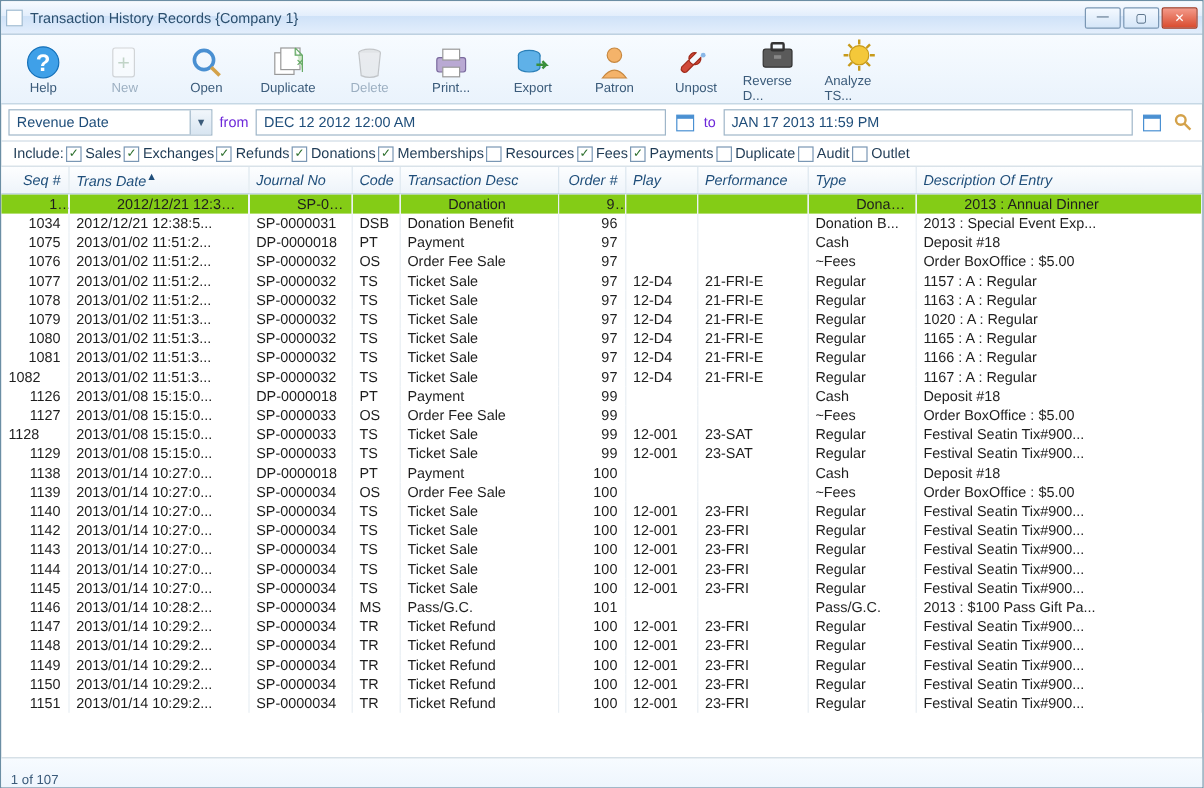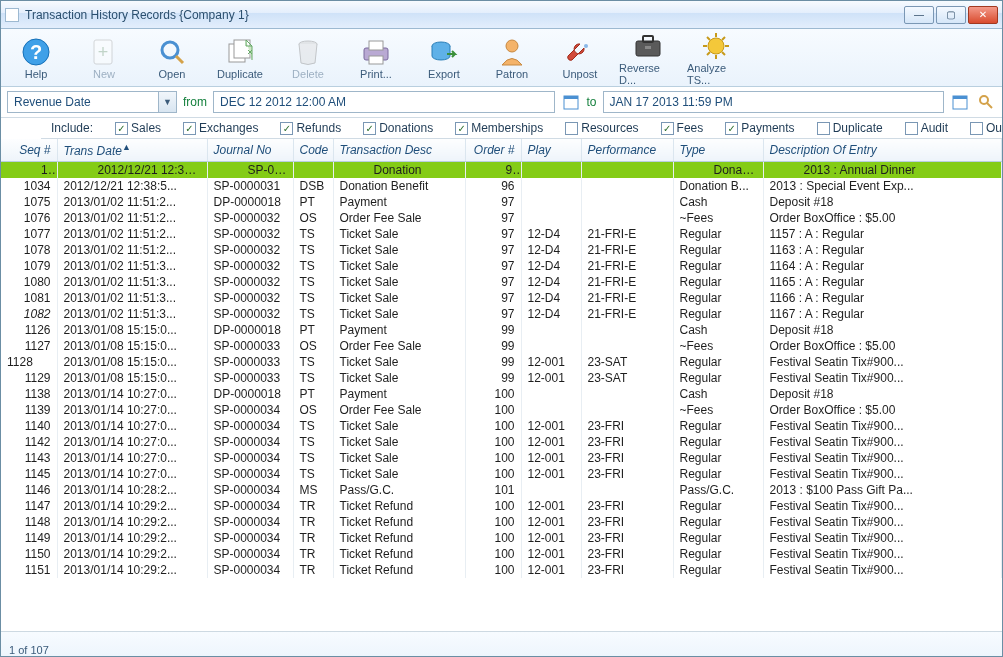--- a/index.html
+++ b/index.html
@@ -71,39 +71,38 @@
   border-bottom: 1px solid #d0dbe4;
 }
 .filterrow .combo {
   display: flex; align-items: center;
   border: 1px solid #9fb6c9;
   background: #fff;
   height: 22px;
 }
 .filterrow .combo span { padding: 0 6px; color:#1f4e7a; }
 .filterrow .combo .dd { width:18px; height:100%; border-left:1px solid #9fb6c9; background:linear-gradient(#f1f6fb,#d8e5f1); display:flex; align-items:center; justify-content:center; font-size:9px; color:#3b5b7a;}
-.filterrow .lbl { color:#15803d; }
+.filterrow .lbl { color:#6d28d9; }
 .filterrow .dateinp {
   flex: 1;
   border: 1px solid #9fb6c9;
   height: 22px;
   padding: 0 6px;
   display: flex; align-items: center;
   color:#1f4e7a;
   background:#fff;
 }
 .smicon { width:20px; height:20px; display:flex; align-items:center; justify-content:center; border:1px solid transparent; }
 
 .includerow {
   display: flex; align-items: center;
   padding: 3px 10px;
-  gap: 22px;
+  gap: 2px;
   border-bottom: 1px solid #d0dbe4;
   color: #1f3b55;
-  margin-left: 40px;
 }
 .chk { display:flex; align-items:center; gap:3px; }
 .chk .box {
   width:13px; height:13px;
   border:1px solid #7a97b4;
   background:#fff;
   display:flex; align-items:center; justify-content:center;
   font-size:10px; color:#2d6f2d;
 }
 
@@ -478,21 +477,21 @@
         <tr>
           <td style="text-align: right;">1079</td>
           <td>2013/01/02 11:51:3...</td>
           <td>SP-0000032</td>
           <td>TS</td>
           <td>Ticket Sale</td>
           <td style="text-align: right;">97</td>
           <td>12-D4</td>
           <td>21-FRI-E</td>
           <td>Regular</td>
-          <td>1164 : A : Regular</td>
+          <td>1020 : A : Regular</td>
         </tr>
         <tr>
           <td style="text-align: right;">1080</td>
           <td>2013/01/02 11:51:3...</td>
           <td>SP-0000032</td>
           <td>TS</td>
           <td>Ticket Sale</td>
           <td style="text-align: right;">97</td>
           <td>12-D4</td>
           <td>21-FRI-E</td>
@@ -505,21 +504,21 @@
           <td>SP-0000032</td>
           <td>TS</td>
           <td>Ticket Sale</td>
           <td style="text-align: right;">97</td>
           <td>12-D4</td>
           <td>21-FRI-E</td>
           <td>Regular</td>
           <td>1166 : A : Regular</td>
         </tr>
         <tr>
-          <td style="text-align: right; font-style: italic;">1082</td>
+          <td style="text-align: left;">1082</td>
           <td>2013/01/02 11:51:3...</td>
           <td>SP-0000032</td>
           <td>TS</td>
           <td>Ticket Sale</td>
           <td style="text-align: right;">97</td>
           <td>12-D4</td>
           <td>21-FRI-E</td>
           <td>Regular</td>
           <td>1167 : A : Regular</td>
         </tr>
@@ -625,20 +624,32 @@
           <td>SP-0000034</td>
           <td>TS</td>
           <td>Ticket Sale</td>
           <td style="text-align: right;">100</td>
           <td>12-001</td>
           <td>23-FRI</td>
           <td>Regular</td>
           <td>Festival Seatin Tix#900...</td>
         </tr>
         <tr>
+          <td style="text-align: right;">1144</td>
+          <td>2013/01/14 10:27:0...</td>
+          <td>SP-0000034</td>
+          <td>TS</td>
+          <td>Ticket Sale</td>
+          <td style="text-align: right;">100</td>
+          <td>12-001</td>
+          <td>23-FRI</td>
+          <td>Regular</td>
+          <td>Festival Seatin Tix#900...</td>
+        </tr>
+        <tr>
           <td style="text-align: right;">1145</td>
           <td>2013/01/14 10:27:0...</td>
           <td>SP-0000034</td>
           <td>TS</td>
           <td>Ticket Sale</td>
           <td style="text-align: right;">100</td>
           <td>12-001</td>
           <td>23-FRI</td>
           <td>Regular</td>
           <td>Festival Seatin Tix#900...</td>

